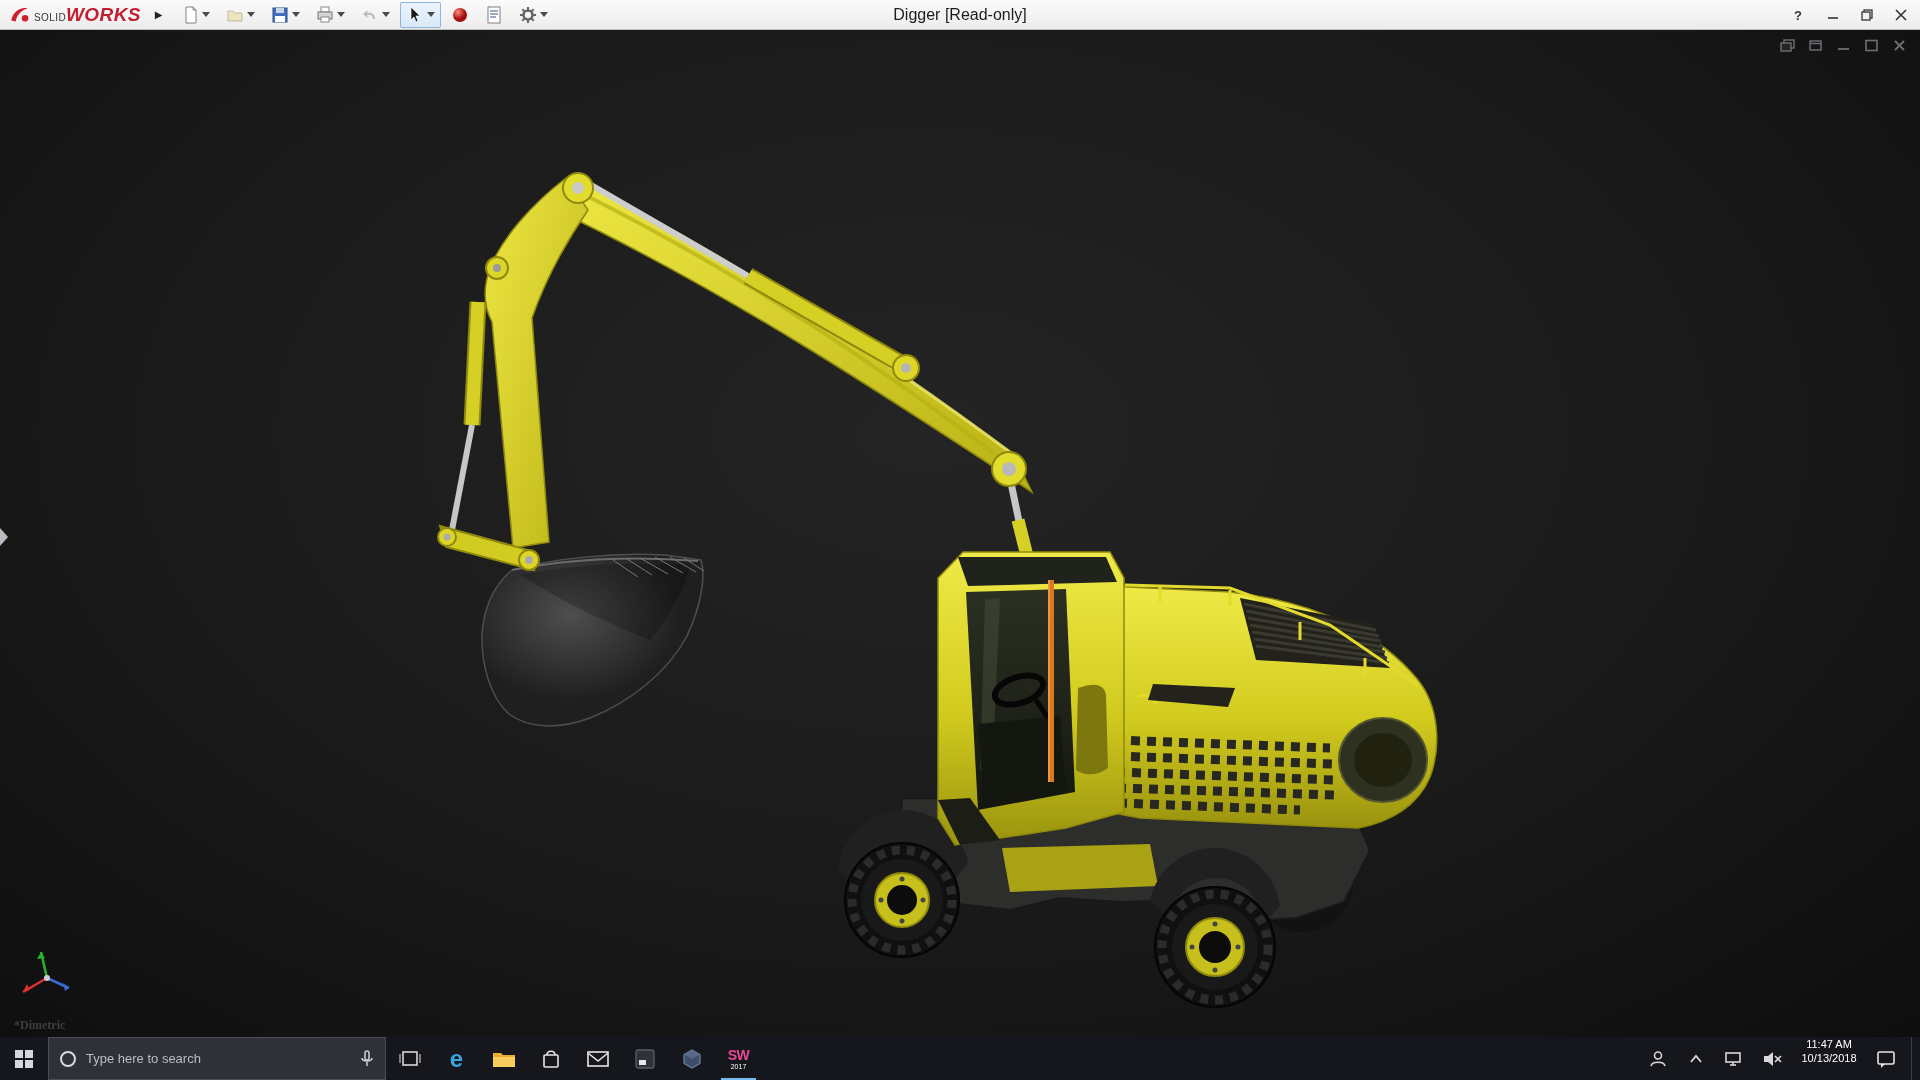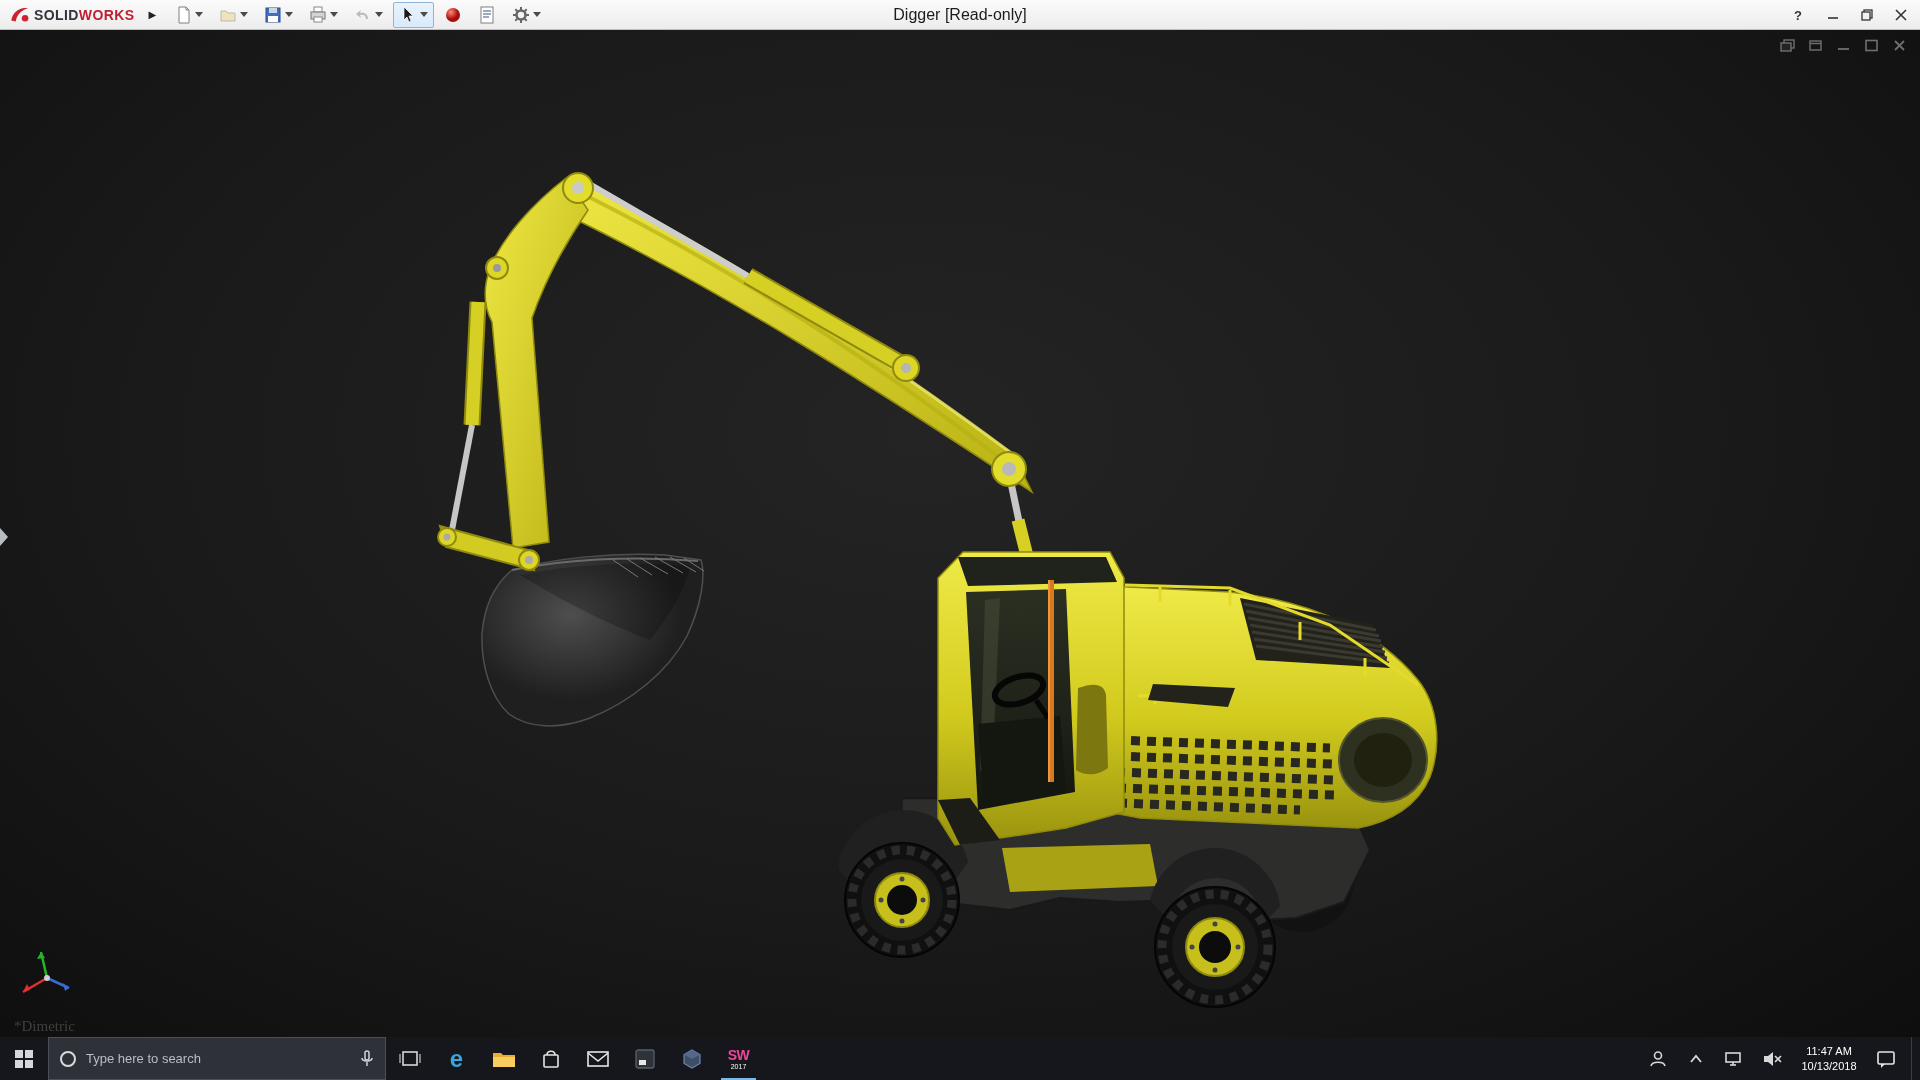--- a/index.html
+++ b/index.html
@@ -4,62 +4,62 @@
 <style>
   * { margin:0; padding:0; box-sizing:border-box; }
   html,body { width:1920px; height:1080px; overflow:hidden; background:#000;
               font-family:"Liberation Sans", sans-serif; }
 
   
   #menubar { position:absolute; top:0; left:0; width:1920px; height:30px;
     background:linear-gradient(#fbfbfb,#ececec); border-bottom:1px solid #bfbfbf;
     display:flex; align-items:center; z-index:30; }
   #brand { display:flex; align-items:center; gap:4px; padding:0 8px; }
-  #brand .solid { font-weight:700; font-size:14px; color:#33333c; letter-spacing:.4px; }
-  #brand .works { font-weight:700; font-size:14px; color:#c01f2f; letter-spacing:.4px; }
+  #brand .solid { font-weight:400; font-size:10px; color:#33333c; letter-spacing:.4px; }
+  #brand .works { font-weight:700; font-size:19px; color:#c01f2f; letter-spacing:.4px;font-style:italic; }
   #flyout { font-size:10px; color:#222; padding:0 10px 0 6px; cursor:pointer; }
   .tbtn { display:inline-flex; align-items:center; gap:3px; padding:3px 5px; margin:0 2px;
           border:1px solid transparent; border-radius:2px; cursor:pointer; }
   .tbtn.active { background:linear-gradient(#eaf3fc,#d9eafa); border:1px solid #8fb6d9; }
   .caret { width:0; height:0; border-left:4px solid transparent; border-right:4px solid transparent;
            border-top:5px solid #4a4a4a; }
   #win-title { position:absolute; left:50%; transform:translateX(-50%); font-size:16px; color:#1c1c1c; }
   #win-controls { position:absolute; right:4px; top:0; height:30px; display:flex; align-items:center; gap:4px; }
   #help-glyph { font-size:13px; font-weight:700; color:#333; padding:0 12px; cursor:pointer; }
   .wc { width:30px; height:24px; display:flex; align-items:center; justify-content:center; cursor:pointer; }
 
   
   #viewport { position:absolute; top:30px; left:0; width:1920px; height:1007px;
     background:radial-gradient(ellipse at 48% 40%, #242424 0%, #1a1a1a 55%, #0e0e0e 100%); z-index:1; }
   #scene { position:absolute; top:0; left:0; width:1920px; height:1080px; z-index:2; }
   #vp-controls { position:absolute; top:38px; right:12px; display:flex; gap:11px; z-index:5; }
   .vpc { width:17px; height:15px; display:flex; align-items:center; justify-content:center;
          opacity:.75; cursor:pointer; }
   #view-label { position:absolute; left:14px; top:1018px; z-index:5;
-    font-family:"Liberation Serif", serif; font-size:15px; color:#3f3f3f; }
+    font-family:"Liberation Serif", serif; font-size:12px; color:#3f3f3f;font-weight:bold; }
   #flyout-tab { position:absolute; left:0; top:528px; z-index:5; width:0; height:0; cursor:pointer;
     border-top:9px solid transparent; border-bottom:9px solid transparent; border-left:8px solid #b8bcc0; }
 
   
   #taskbar { position:absolute; bottom:0; left:0; width:1920px; height:43px;
     background:#15171c; display:flex; align-items:stretch; z-index:40; }
   #start { width:48px; display:flex; align-items:center; justify-content:center; cursor:pointer; }
   #searchbox { width:338px; background:#2e3138; border:1px solid #4a4e56;
     display:flex; align-items:center; padding:0 10px; gap:9px; }
   #searchbox input { flex:1; background:transparent; border:none; outline:none;
     color:#dfe3e8; font-size:13px; font-family:"Liberation Sans", sans-serif; }
   #searchbox input::placeholder { color:#b9bdc4; }
   .slot { width:47px; display:flex; align-items:center; justify-content:center;
           position:relative; cursor:pointer; }
   .slot .runline { position:absolute; bottom:0; left:6px; right:6px; height:2px; background:#76b9ed; }
   #edge-glyph { font-size:24px; font-weight:700; color:#3aa6dd; font-style:normal; line-height:1; }
   #sw-tile { display:flex; flex-direction:column; align-items:center; line-height:1; }
   #sw-tile .sw { color:#ec4899; font-weight:700; font-size:14px; letter-spacing:-.5px; }
   #sw-tile .yr { color:#fff; font-size:7px; margin-top:1px; }
-  #tray { margin-left:auto; display:flex; align-items:center; gap:12px; padding-right:4px; }
+  #tray { margin-left:auto; display:flex; align-items:flex-start; gap:12px; padding-right:4px; }
   .trayic { width:26px; height:43px; display:flex; align-items:center; justify-content:center; cursor:pointer; }
   #clock { width:64px; text-align:center; color:#fff; font-size:11px; line-height:1.3; cursor:default; }
   #showdesk { width:5px; height:43px; border-left:1px solid #3a3d42; cursor:pointer; }
 </style>
 </head>
 <body>
 
 <div id="menubar">
   <div id="brand">
     <svg width="22" height="22" viewBox="0 0 20 20">

